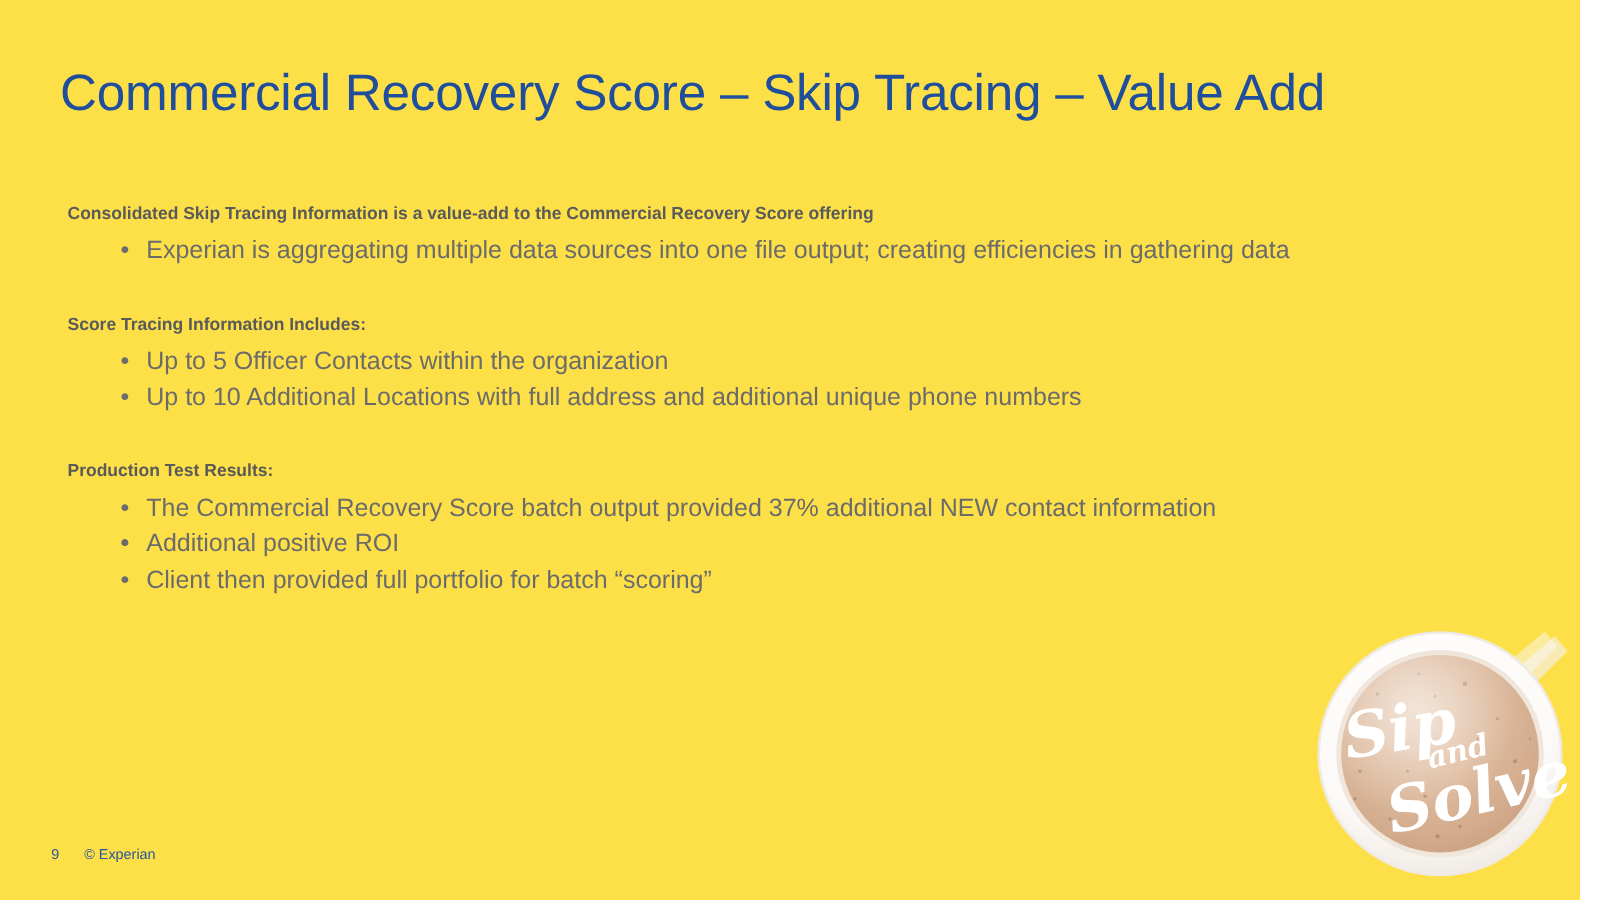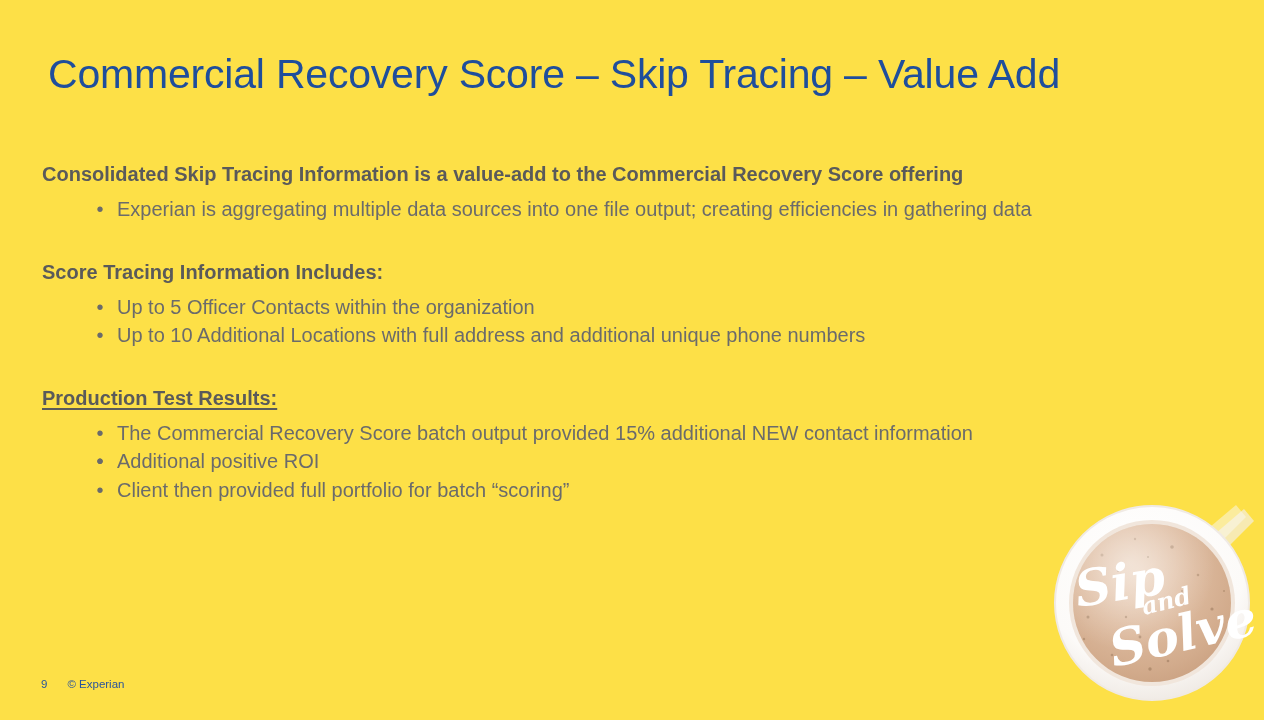--- a/index.html
+++ b/index.html
@@ -37,30 +37,29 @@
   #body-area {
     position: absolute;
     left: 38px;
     top: 160px;
     width: 1200px;
   }
   .block { margin-bottom: 34px; }
   .block:last-child { margin-bottom: 0; }
 
   .block-heading {
-    font-size: 20px;
+    font-size: 14px;
     font-weight: bold;
     color: #5A5A5A;
     line-height: 1.45;
-    margin: 0 0 6px 4px;
+    margin: 0 0 6px 16px;
     display: inline-block;
     white-space: nowrap;
   }
   .block-heading.underlined {
-    text-decoration: underline;
     text-underline-offset: 3px;
   }
 
   .bullets {
     list-style: none;
     margin: 0;
     padding: 0;
   }
   .bullet-item {
     position: relative;
@@ -137,21 +136,21 @@
           <span>Up to 10 Additional Locations with full address and additional unique phone numbers</span>
         </li>
       </ul>
     </div>
 
     <div class="block">
       <div class="block-heading underlined">Production Test Results:</div>
       <ul class="bullets">
         <li class="bullet-item">
           <span class="bullet-dot">•</span>
-          <span>The Commercial Recovery Score batch output provided 15% additional NEW contact information</span>
+          <span>The Commercial Recovery Score batch output provided 37% additional NEW contact information</span>
         </li>
         <li class="bullet-item">
           <span class="bullet-dot">•</span>
         </li>
         <li class="bullet-item">
           <span class="bullet-dot">•</span>
           <span>Additional positive ROI</span>
         </li>
         <li class="bullet-item">
           <span class="bullet-dot">•</span>

